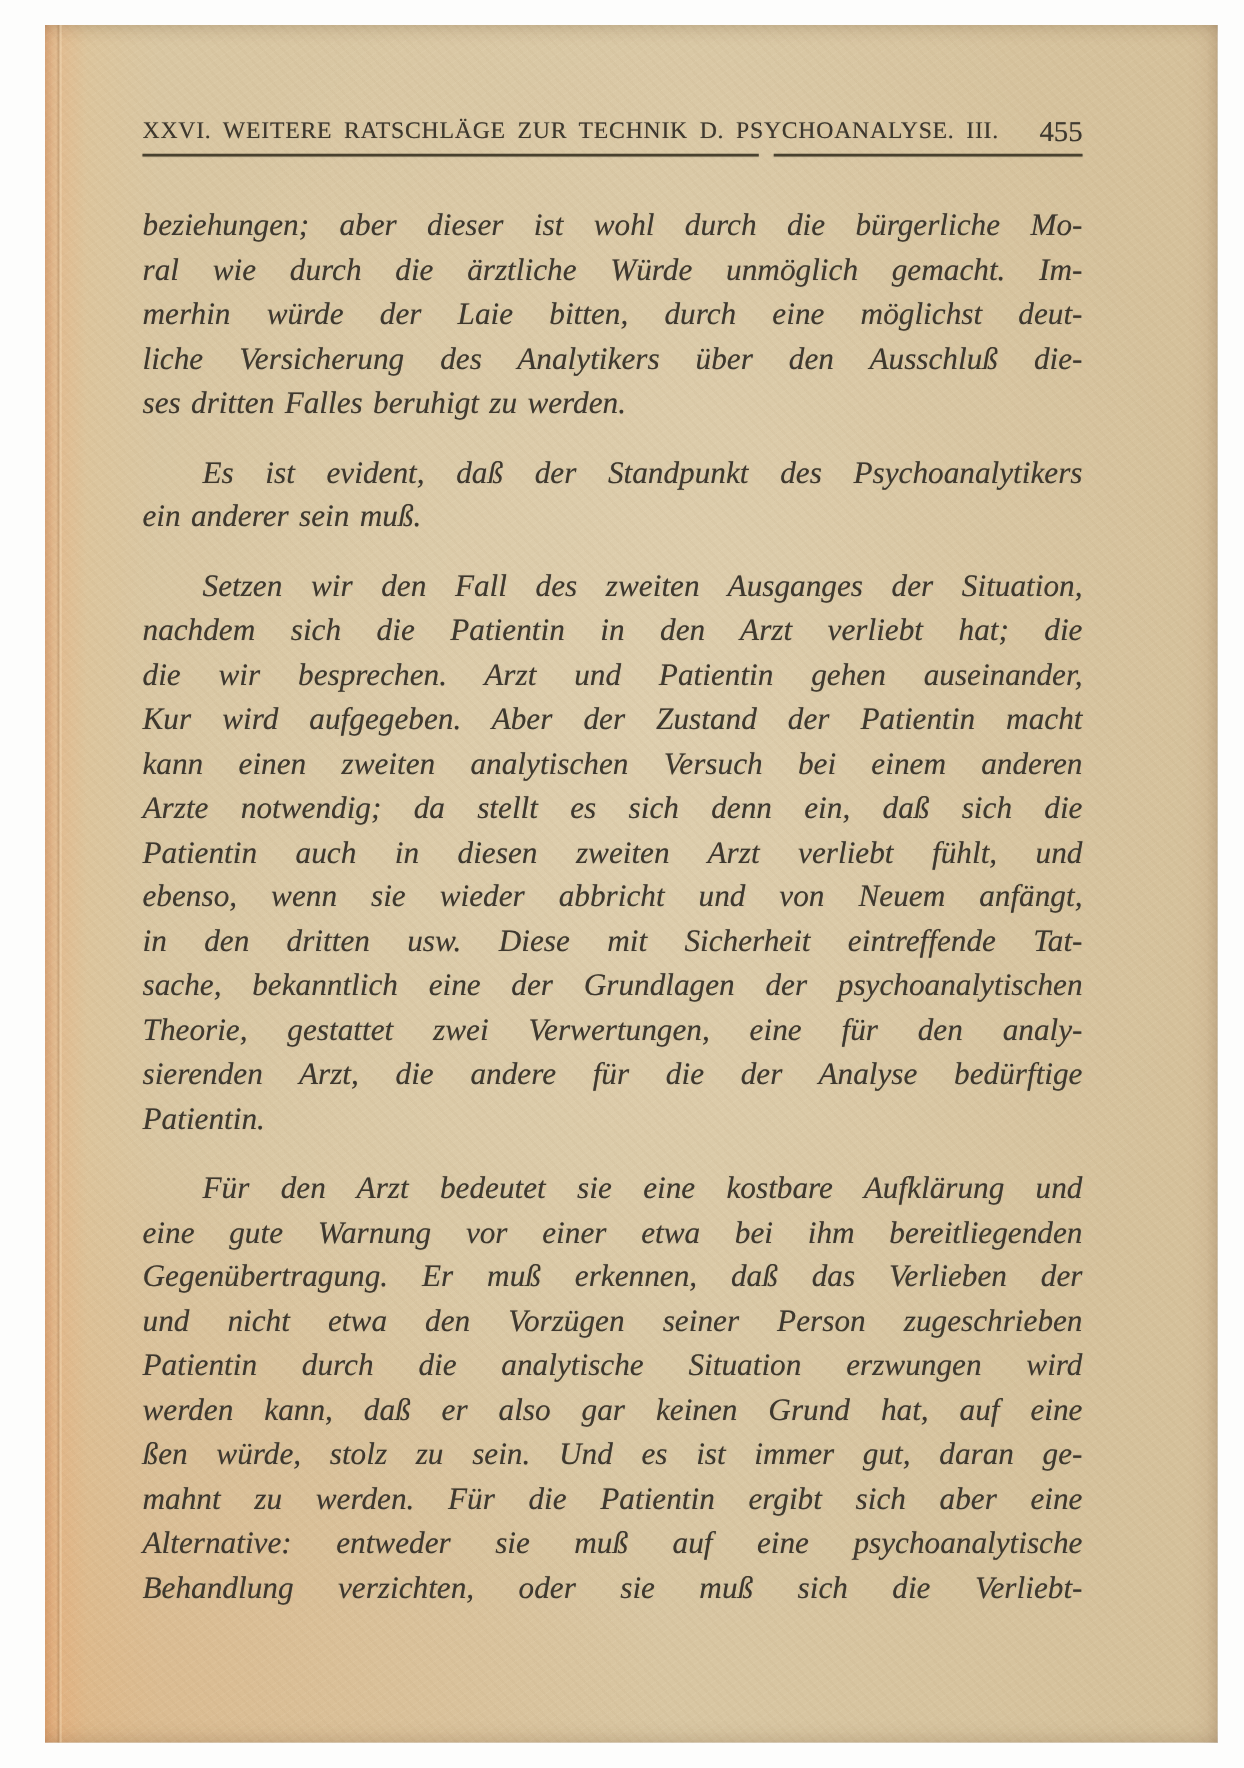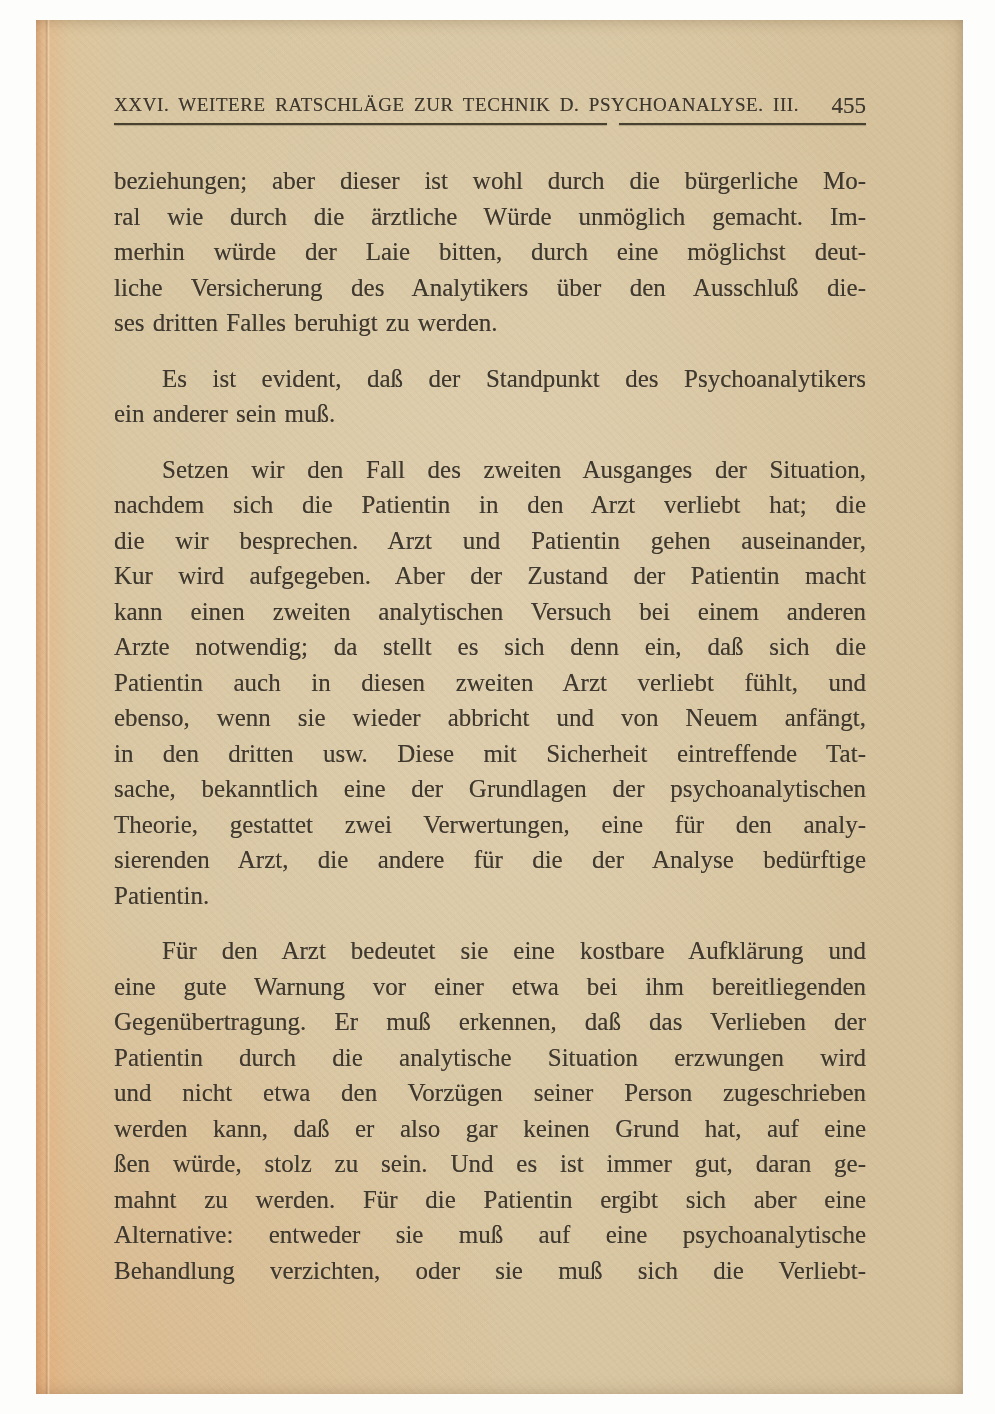--- a/index.html
+++ b/index.html
@@ -20,20 +20,21 @@
     background:
       repeating-linear-gradient(47deg, rgba(150,115,70,0.04) 0 2px, rgba(0,0,0,0) 2px 6px),
       repeating-linear-gradient(-33deg, rgba(255,246,222,0.05) 0 1px, rgba(0,0,0,0) 1px 5px),
       radial-gradient(ellipse at 52% 42%, rgba(255,252,240,0.16), rgba(0,0,0,0) 65%),
       radial-gradient(circle at 0% 100%, rgba(225,150,88,0.28), rgba(0,0,0,0) 30%),
       linear-gradient(90deg, #dca87c 0px, #e2ba8e 7px, #dcc59d 34px, #d9c7a3 90px, #d8c6a2 60%, #d5c19b 97%, #d7c19c 100%);
     box-shadow:
       inset 0 8px 18px -12px rgba(100,70,40,0.45),
       inset -12px 0 26px -18px rgba(100,70,40,0.40),
       inset 0 -10px 20px -14px rgba(100,70,40,0.35);
+    padding-left: 11px;
   }
   .crease {
     position: absolute;
     left: 9px; top: 0; bottom: 0; width: 5px;
     background: linear-gradient(90deg, rgba(0,0,0,0), rgba(110,70,35,0.20) 35%, rgba(255,238,205,0.40) 72%, rgba(0,0,0,0));
   }
   .content {
     position: absolute;
     left: 78px; top: 0;
     width: 752px;
@@ -79,20 +80,21 @@
     text-shadow: 0 0 0.6px rgba(62,56,46,0.5);
   }
   .line {
     line-height: 35.5px;
     height: 35.5px;
     text-align: justify;
     text-align-last: justify;
     text-justify: inter-word;
     white-space: normal;
     overflow: visible;
+    font-style: italic;
   }
   .line.last { text-align-last: left; }
   .line.ind  { text-indent: 48px; margin-top: 20px; }
 </style>
 </head>
 <body>
 
 <div class="scan">
   <div class="paper">
     <div class="crease"></div>
@@ -136,22 +138,22 @@
           <div class="line j">sache, bekanntlich eine der Grundlagen der psychoanalytischen</div>
           <div class="line j">Theorie, gestattet zwei Verwertungen, eine für den analy-</div>
           <div class="line j">sierenden Arzt, die andere für die der Analyse bedürftige</div>
           <div class="line last">Patientin.</div>
         </div>
 
         <div class="para">
           <div class="line j ind">Für den Arzt bedeutet sie eine kostbare Aufklärung und</div>
           <div class="line j">eine gute Warnung vor einer etwa bei ihm bereitliegenden</div>
           <div class="line j">Gegenübertragung. Er muß erkennen, daß das Verlieben der</div>
+          <div class="line j">und nicht etwa den Vorzügen seiner Person zugeschrieben</div>
           <div class="line j">Patientin durch die analytische Situation erzwungen wird</div>
-          <div class="line j">und nicht etwa den Vorzügen seiner Person zugeschrieben</div>
           <div class="line j">werden kann, daß er also gar keinen Grund hat, auf eine</div>
           <div class="line j">ßen würde, stolz zu sein. Und es ist immer gut, daran ge-</div>
           <div class="line j">mahnt zu werden. Für die Patientin ergibt sich aber eine</div>
           <div class="line j">Alternative: entweder sie muß auf eine psychoanalytische</div>
           <div class="line j">Behandlung verzichten, oder sie muß sich die Verliebt-</div>
         </div>
 
       </div>
     </div>
   </div>

